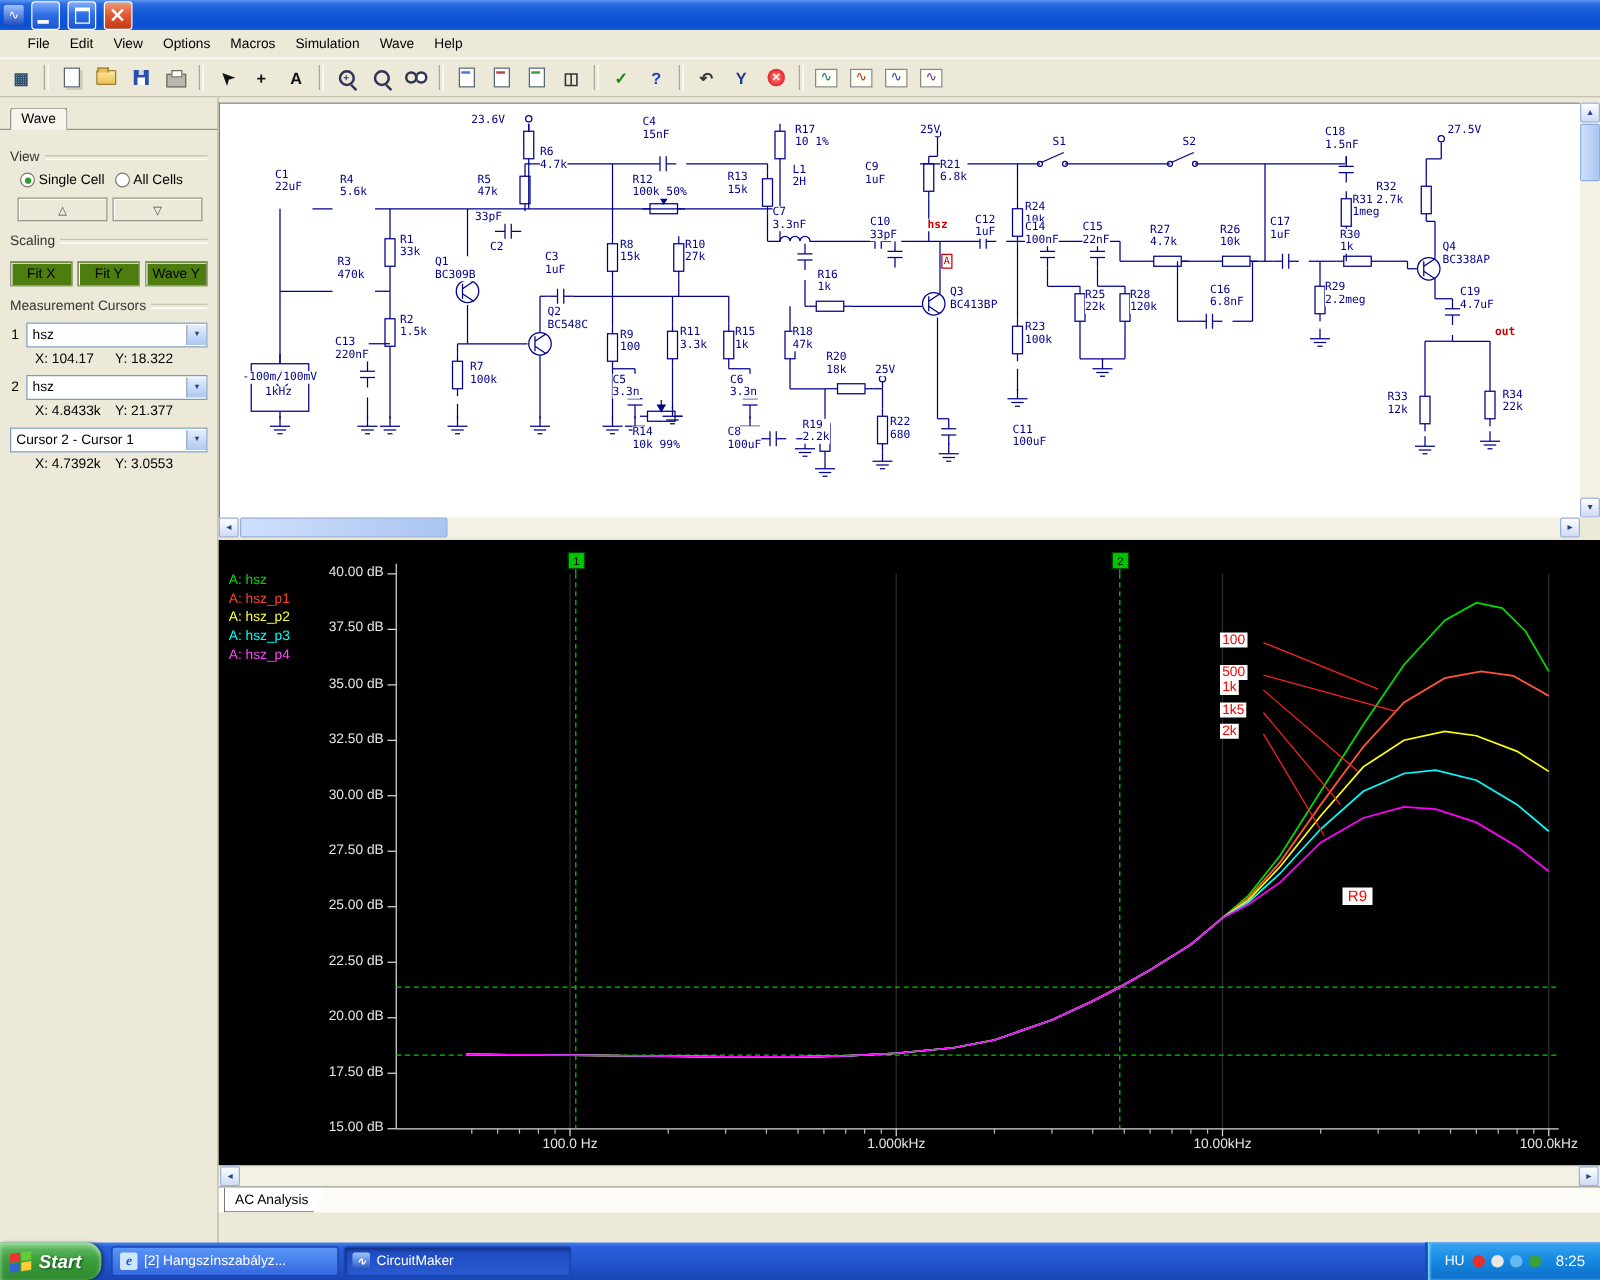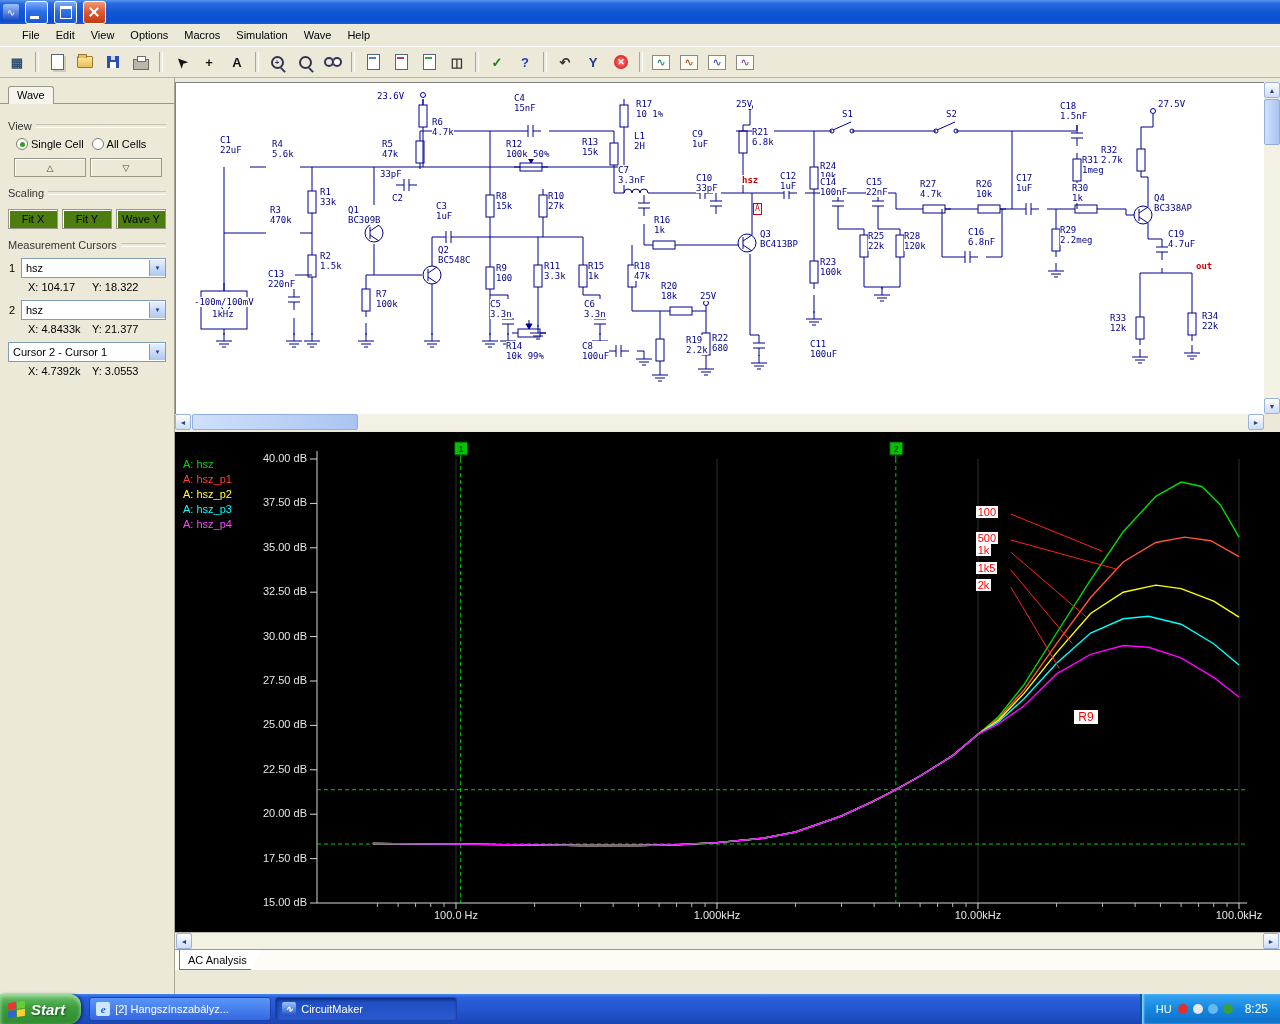--- a/index.html
+++ b/index.html
@@ -759,21 +759,21 @@
 3.3nF</div>
             <div class="slabel" style="left: 460px; top: 16px;">R17
 10 1%</div>
             <div class="slabel" style="left: 478px; top: 132px;">R16
 1k</div>
             <div class="slabel" style="left: 458px; top: 178px;">R18
 47k</div>
             <div class="slabel" style="left: 485px; top: 198px;">R20
 18k</div>
             <div class="slabel" style="left: 524px; top: 208px;">25V</div>
-            <div class="slabel" style="left: 510px; top: 252px;">R19
+            <div class="slabel" style="left: 466px; top: 252px;">R19
 2.2k</div>
             <div class="slabel" style="left: 536px; top: 250px;">R22
 680</div>
             <div class="slabel" style="left: 516px; top: 46px;">C9
 1uF</div>
             <div class="slabel" style="left: 560px; top: 16px;">25V</div>
             <div class="slabel" style="left: 576px; top: 44px;">R21
 6.8k</div>
             <div class="slabel" style="left: 520px; top: 90px;">C10
 33pF</div>

